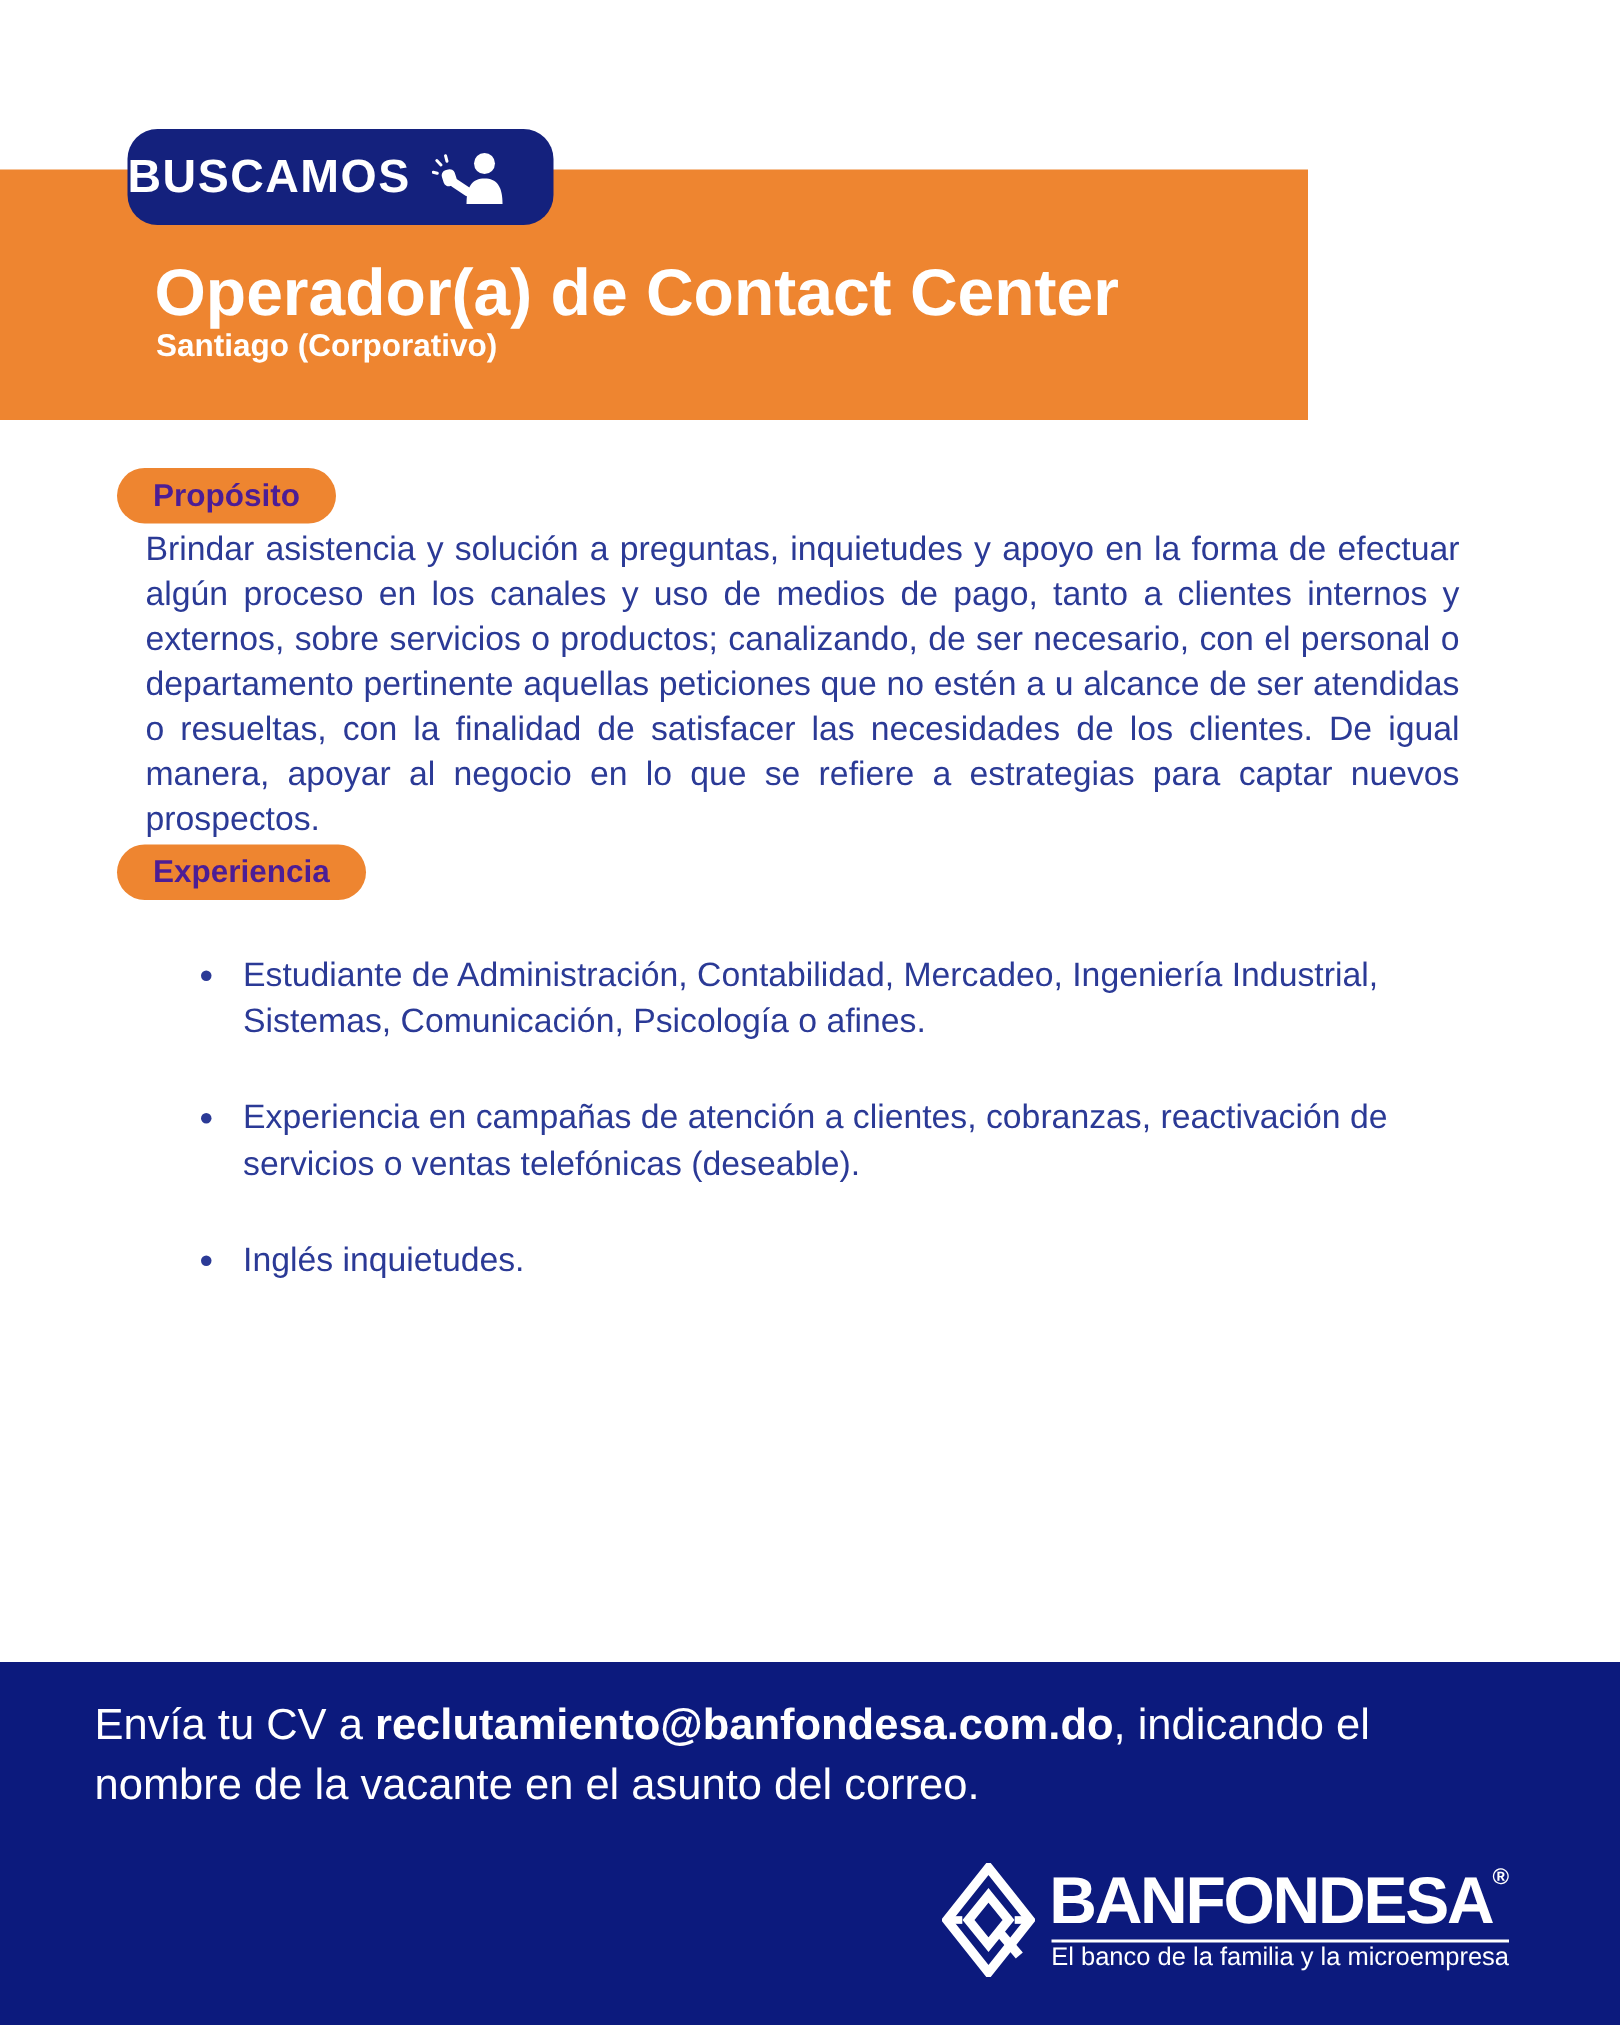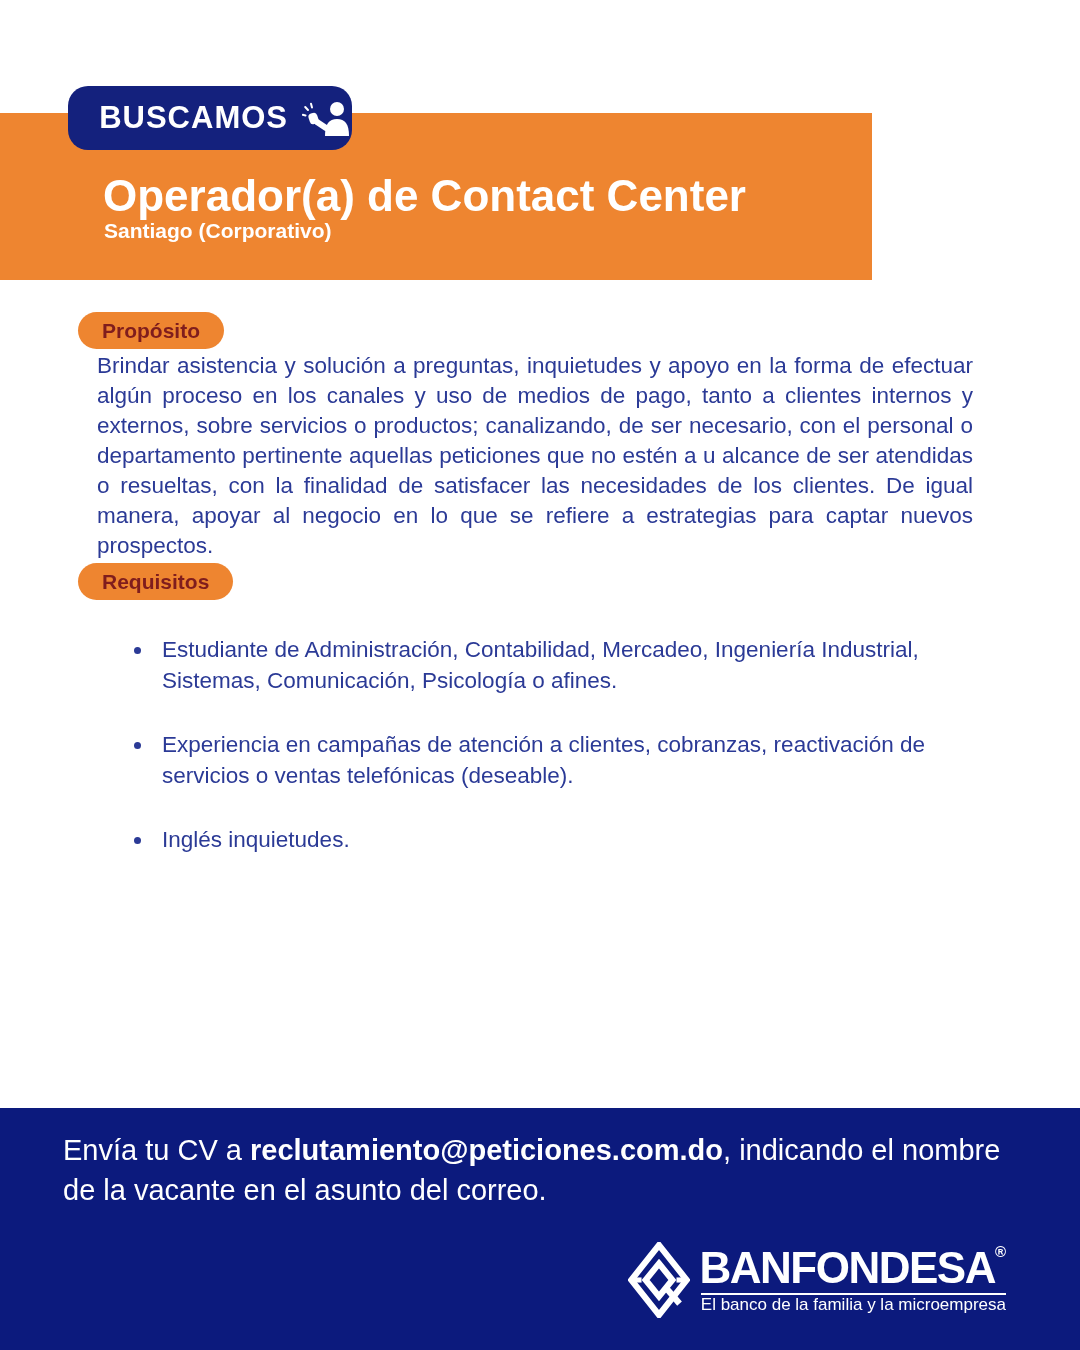--- a/index.html
+++ b/index.html
@@ -3,35 +3,35 @@
 <meta charset="utf-8">
 <style>
   html,body{margin:0;padding:0;background:#e8e8e8;}
   .canvas{
     position:relative;width:1080px;height:1350px;background:#ffffff;overflow:hidden;
     font-family:"Liberation Sans","DejaVu Sans",sans-serif;margin:0 auto;
   }
 
   
   .buscamos-badge{
-    position:absolute;left:68px;top:86px;width:284px;height:64px;
+    position:absolute;left:85px;top:86px;width:284px;height:64px;
     background:#14217D;border-radius:20px;z-index:2;
-    display:flex;align-items:center;justify-content:flex-end;gap:14px;
+    display:flex;align-items:center;justify-content:flex-start;gap:14px;
   }
   .buscamos-label{color:#ffffff;font-size:31px;font-weight:bold;letter-spacing:1px;}
   .buscamos-icon svg{display:block;}
 
   
   .banner{position:absolute;left:0;top:113px;width:872px;height:167px;background:#EE8530;z-index:1;}
   .banner-title{position:absolute;left:103px;top:58px;color:#ffffff;font-size:44px;font-weight:bold;white-space:nowrap;}
   .banner-subtitle{position:absolute;left:104px;top:106px;color:#ffffff;font-size:21px;font-weight:bold;white-space:nowrap;}
 
   
   .pill{
-    position:absolute;background:#EE8530;color:#7f1d1d;font-weight:bold;font-size:21px;
+    position:absolute;background:#EE8530;color:#4c1d95;font-weight:bold;font-size:21px;
     border-radius:19px;padding:0 24px;height:37px;display:flex;align-items:center;white-space:nowrap;
   }
   .pill-proposito{left:78px;top:312px;}
   .pill-requisitos{left:78px;top:563px;}
 
   
   .body-paragraph{
     position:absolute;left:97px;top:351px;width:876px;
     color:#2B3A96;font-size:22.5px;line-height:30px;text-align:justify;
   }
@@ -80,31 +80,31 @@
     <div class="banner-title">Operador(a) de Contact Center</div>
     <div class="banner-subtitle">Santiago (Corporativo)</div>
   </div>
 
   <div class="pill pill-proposito">
     <span>Propósito</span>
   </div>
   <div class="body-paragraph">Brindar asistencia y solución a preguntas, inquietudes y apoyo en la forma de efectuar algún proceso en los canales y uso de medios de pago, tanto a clientes internos y externos, sobre servicios o productos; canalizando, de ser necesario, con el personal o departamento pertinente aquellas peticiones que no estén a u alcance de ser atendidas o resueltas, con la finalidad de satisfacer las necesidades de los clientes. De igual manera, apoyar al negocio en lo que se refiere a estrategias para captar nuevos prospectos.</div>
 
   <div class="pill pill-requisitos">
-    <span>Requisitos</span>
+    <span>Experiencia</span>
   </div>
   <ul class="req-list">
     <li>Estudiante de Administración, Contabilidad, Mercadeo, Ingeniería Industrial, Sistemas, Comunicación, Psicología o afines.</li>
     <li>Experiencia en campañas de atención a clientes, cobranzas, reactivación de servicios o ventas telefónicas (deseable).</li>
     <li>Inglés inquietudes.</li>
   </ul>
 
   <div class="footer">
     <div class="footer-cta">
-      <span>Envía tu CV a </span><span class="email">reclutamiento@peticiones.com.do</span><span>, indicando el nombre de la vacante en el asunto del correo.</span>
+      <span>Envía tu CV a </span><span class="email">reclutamiento@banfondesa.com.do</span><span>, indicando el nombre de la vacante en el asunto del correo.</span>
     </div>
 
     <div class="logo">
       <span>
         <svg width="62" height="76" viewBox="0 0 60 74">
           <polygon points="30,3 57,37 30,71 3,37" fill="none" stroke="#ffffff" stroke-width="6"></polygon>
           <polygon points="30,21 43,37 30,53 17,37" fill="none" stroke="#ffffff" stroke-width="6"></polygon>
           <path d="M38 46 L50 60" stroke="#ffffff" stroke-width="6"></path>
           <path d="M4 37 L13 37" stroke="#ffffff" stroke-width="5"></path>
           <path d="M47 37 L56 37" stroke="#ffffff" stroke-width="5"></path>

